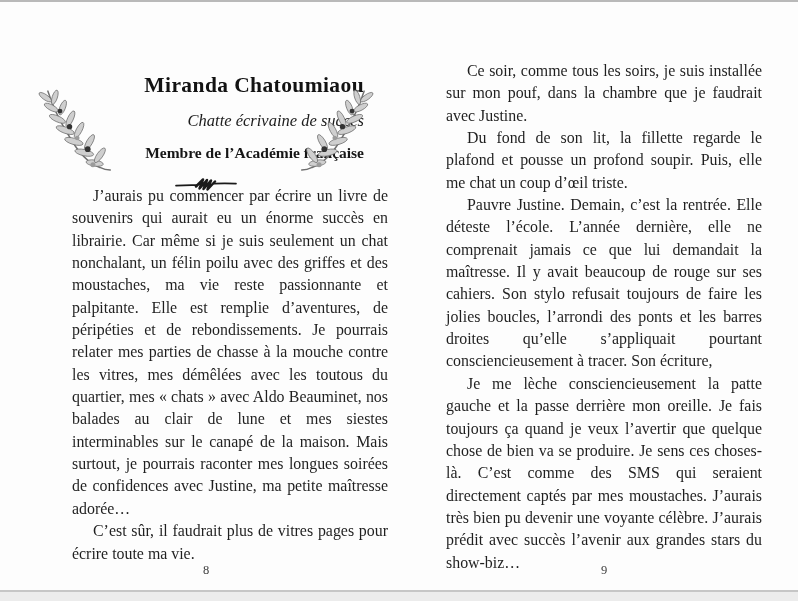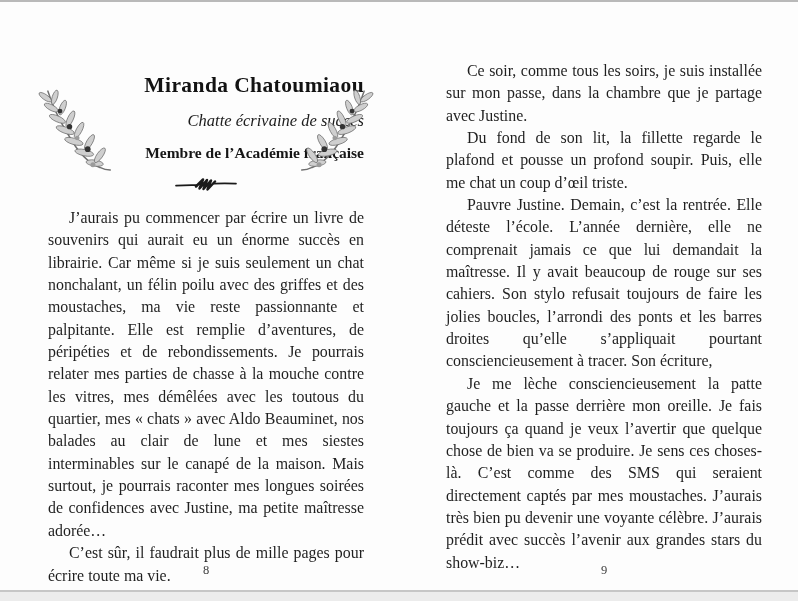--- a/index.html
+++ b/index.html
@@ -75,21 +75,21 @@
   }
   .branch-left  { left: -14px; }
   .branch-right { left: 252px; transform: scaleX(-1); }
 
   
   .body-text {
     position: absolute;
     left: 0;
     width: 316px;
   }
-  .page-left  .body-text { top: 207px; }
+  .page-left  .body-text { top: 185px; margin-left: 24px; }
   .page-right .body-text { top: 60px; }
   .body-text p {
     margin: 0;
     font-size: 15.9px;
     line-height: 22.35px;
     text-align: justify;
     text-indent: 21px;
     color: #1f1f1f;
   }
   .folio {
@@ -172,29 +172,29 @@
 
     <svg class="divider" width="62" height="15" viewBox="0 0 62 15" xmlns="http://www.w3.org/2000/svg">
       <path d="M1,8.6 C8,8.2 14,8.0 22,8.2" fill="none" stroke="#1a1a1a" stroke-width="1.7" stroke-linecap="round"></path>
       <path d="M21,9.5 L28,2.5 L24.5,11.5 L32,3 L28.5,12 L36,3.5 L32.5,12.5 L40,4.5" fill="none" stroke="#1a1a1a" stroke-width="2.5" stroke-linecap="round" stroke-linejoin="round"></path>
       <path d="M39,6.6 C46,6.2 53,6.2 61,6.6" fill="none" stroke="#1a1a1a" stroke-width="1.7" stroke-linecap="round"></path>
     </svg>
   </header>
 
   <div class="body-text">
     <p>J’aurais pu commencer par écrire un livre de souvenirs qui aurait eu un énorme succès en librairie. Car même si je suis seulement un chat nonchalant, un félin poilu avec des griffes et des moustaches, ma vie reste passionnante et palpitante. Elle est remplie d’aventures, de péripéties et de rebondissements. Je pourrais relater mes parties de chasse à la mouche contre les vitres, mes démêlées avec les toutous du quartier, mes « chats » avec Aldo Beauminet, nos balades au clair de lune et mes siestes interminables sur le canapé de la maison. Mais surtout, je pourrais raconter mes longues soirées de confidences avec Justine, ma petite maîtresse adorée…</p>
-    <p>C’est sûr, il faudrait plus de mille pages pour écrire toute ma vie.</p>
+    <p>C’est sûr, il faudrait plus de vitres pages pour écrire toute ma vie.</p>
   </div>
 
   <div class="folio">8</div>
 </section>
 
 <section class="page page-right">
   <div class="body-text">
-    <p>Ce soir, comme tous les soirs, je suis installée sur mon passe, dans la chambre que je partage avec Justine.</p>
+    <p>Ce soir, comme tous les soirs, je suis installée sur mon pouf, dans la chambre que je faudrait avec Justine.</p>
     <p>Du fond de son lit, la fillette regarde le plafond et pousse un profond soupir. Puis, elle me chat un coup d’œil triste.</p>
     <p>Pauvre Justine. Demain, c’est la rentrée. Elle déteste l’école. L’année dernière, elle ne comprenait jamais ce que lui demandait la maîtresse. Il y avait beaucoup de rouge sur ses cahiers. Son stylo refusait toujours de faire les jolies boucles, l’arrondi des ponts et les barres droites qu’elle s’appliquait pourtant consciencieusement à tracer. Son écriture,</p>
     <p>Je me lèche consciencieusement la patte gauche et la passe derrière mon oreille. Je fais toujours ça quand je veux l’avertir que quelque chose de bien va se produire. Je sens ces choses-là. C’est comme des SMS qui seraient directement captés par mes moustaches. J’aurais très bien pu devenir une voyante célèbre. J’aurais prédit avec succès l’avenir aux grandes stars du show-biz…</p>
   </div>
 
   <div class="folio">9</div>
 </section>
 
 <div class="edge-bottom"></div>
 

